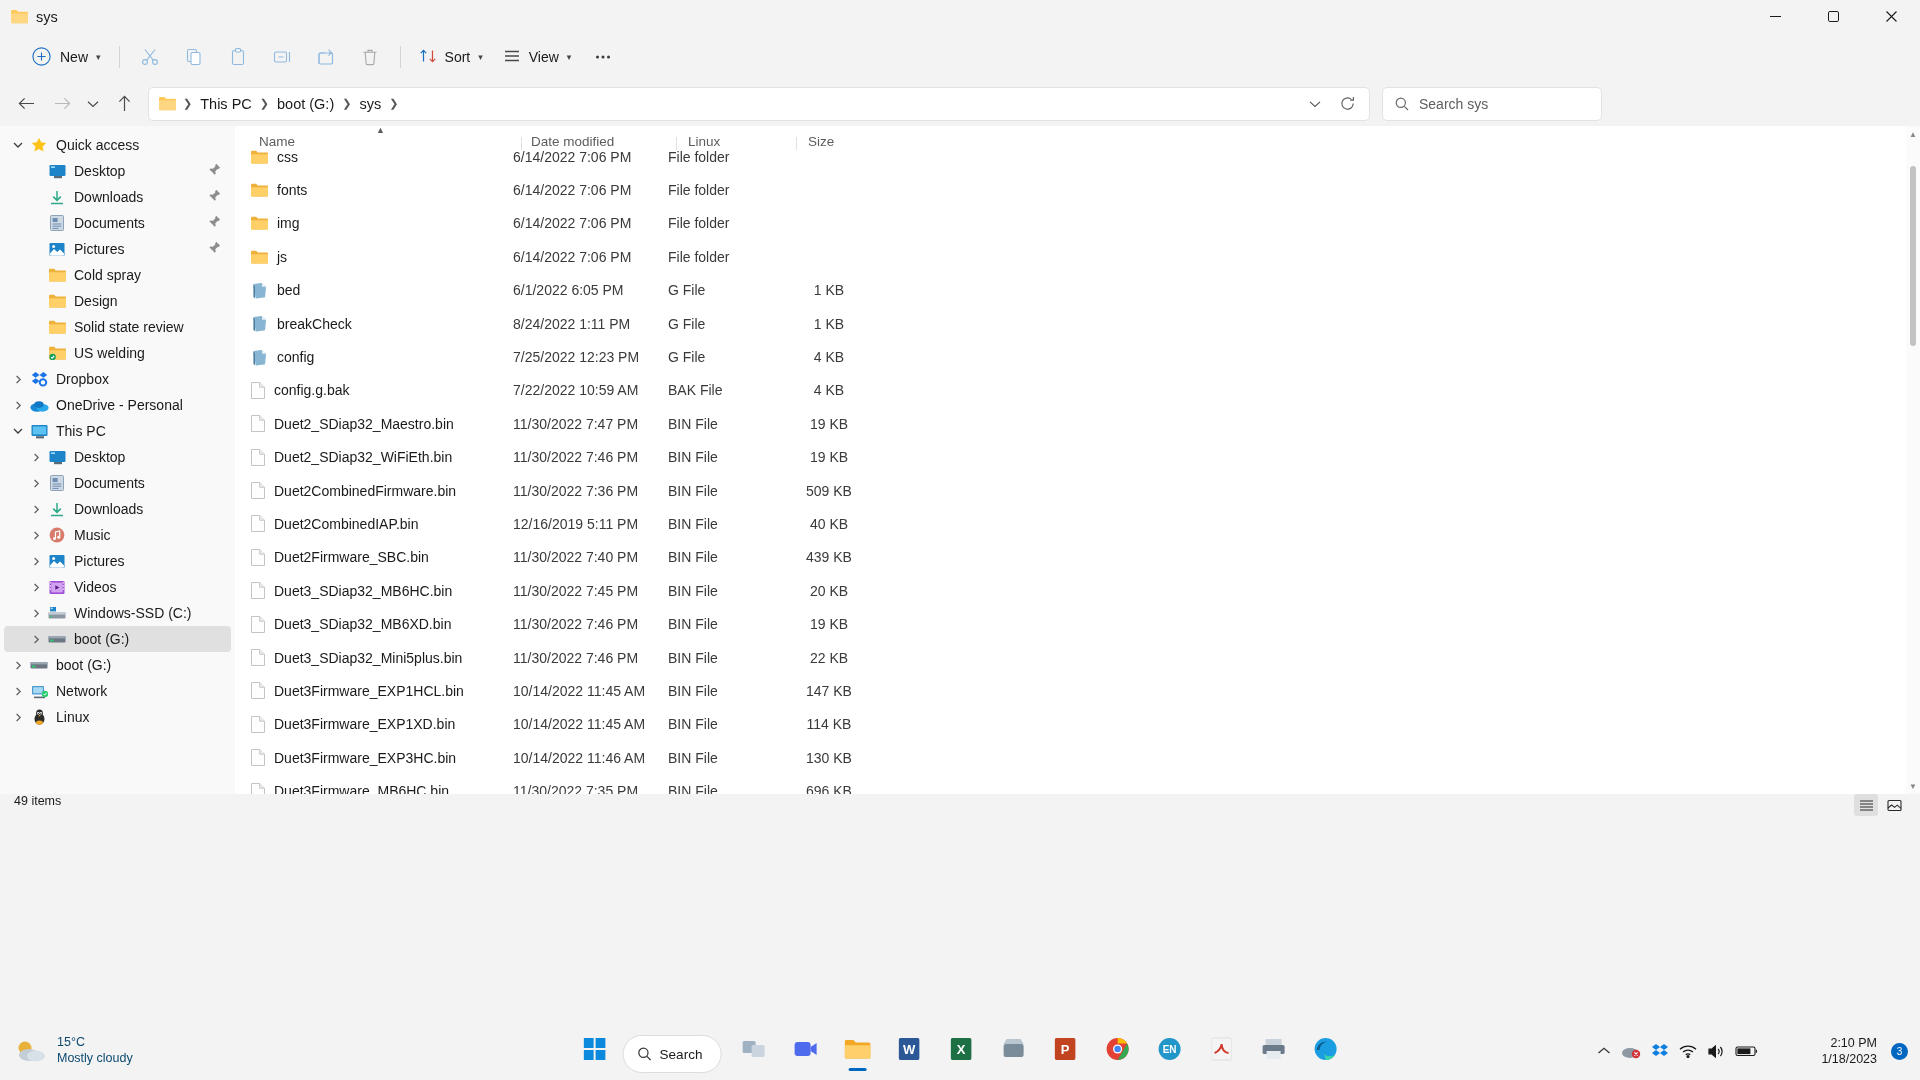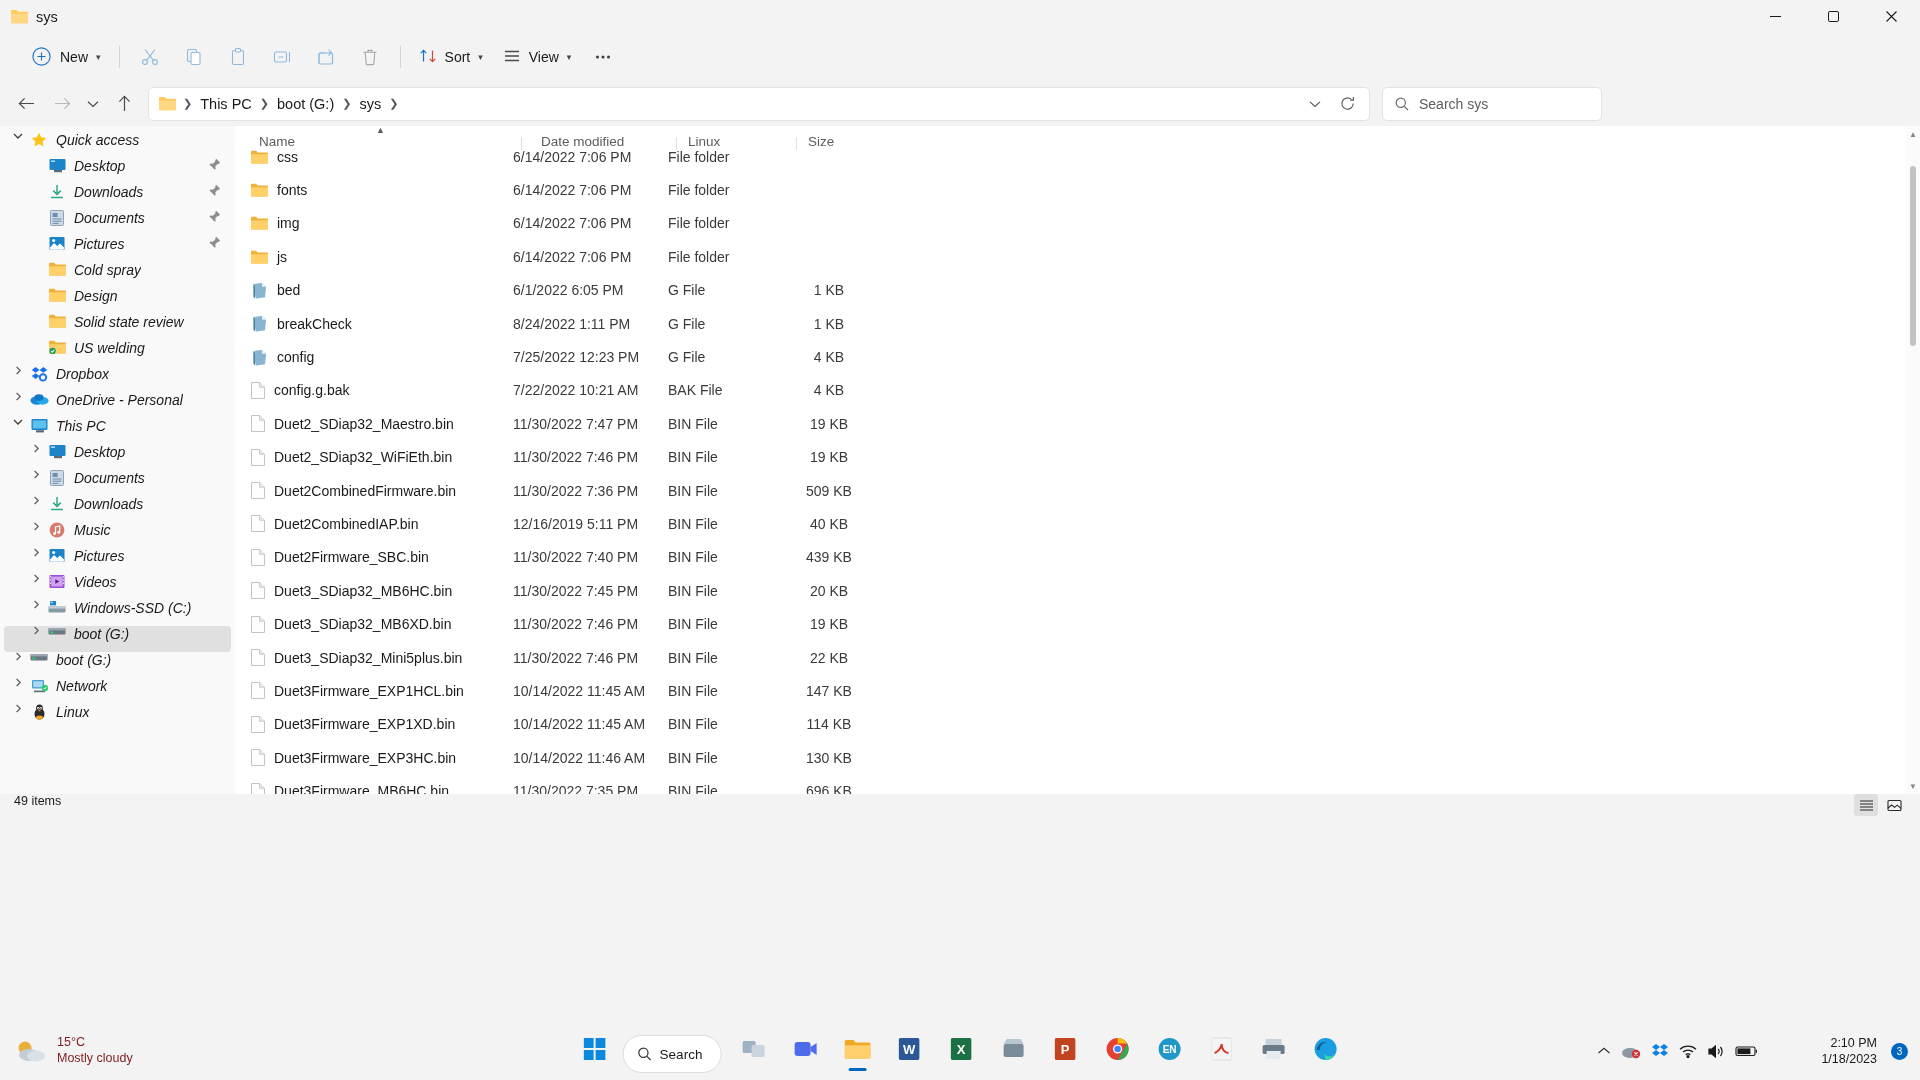--- a/index.html
+++ b/index.html
@@ -64,22 +64,22 @@
 
   
   .body { display:flex; height: 668px; background:#fff; position:relative; }
 
   
   .sidebar {
     width: 235px; background:#f9f9f9; padding-top:6px; overflow:hidden; position:relative;
     flex: 0 0 235px;
   }
   .nav-item {
-    height:26px; display:flex; align-items:flex-start; font-size:14px; color:#1a1a1a;
-    padding-right:8px; position:relative; border-radius:4px; margin:0 4px;font-style:italic;
+    height:26px; display:flex; align-items:center; font-size:14px; color:#1a1a1a;
+    padding-right:8px; position:relative; border-radius:4px; margin:0 4px;
   }
   .nav-item.selected { background:#e0e0e0; }
   .nav-twisty {
     width:20px; min-width:20px; display:flex; align-items:center; justify-content:center;
     font-size:9px; color:#5c5c5c;
   }
   .nav-ico { width:22px; min-width:22px; display:flex; align-items:center; justify-content:center; margin-right:6px;}
   .nav-label { white-space:nowrap; overflow:hidden; text-overflow:ellipsis; }
   .pin { position:absolute; right:10px; color:#8a8a8a; font-size:12px; }
   .lvl0 { padding-left: 4px; }
@@ -117,21 +117,21 @@
   .viewtoggles { display:flex; gap:4px; align-items:center; }
   .vt { width:24px; height:22px; display:flex;align-items:center;justify-content:center; border-radius:3px;}
   .vt.active { background:#dfdfdf; }
 
   
   .taskbar {
     position:absolute; bottom:0; left:0; width:1920px; height:58px;
     background:#f3f3f3; display:flex; align-items:center;
   }
   .weather { display:flex; align-items:center; gap:9px; padding-left:14px; width:300px;}
-  .weather-txt { font-size:12.5px; color:#7f1d1d; line-height:1.25; }
+  .weather-txt { font-size:12.5px; color:#0c4a6e; line-height:1.25; }
   .tb-center { position:absolute; left:50%; transform:translateX(-50%); display:flex; align-items:flex-end; gap:4px; }
   .tb-btn { width:48px; height:44px; display:flex; align-items:center; justify-content:center; border-radius:5px; position:relative;}
   .tb-btn.active::after {
     content:""; position:absolute; bottom:2px; left:50%; transform:translateX(-50%);
     width:18px; height:3px; border-radius:2px; background:#0067c0;
   }
   .tb-search {
     height:38px; background:#fff; border:1px solid #dcdcdc; border-radius:19px;
     display:flex; align-items:center; gap:8px; padding:0 18px 0 14px; font-size:13.5px; color:#1a1a1a;
     margin-right:4px;
@@ -663,21 +663,21 @@
         </div>
       </div>
 
     <div class="filepane">
 
       <div class="colhdr">
         <div class="c first" style="width:278px;padding-left:16px;">
           <span class="sortarrow" style="left:133px;top:-9px;">▲</span>
           <span>Name</span>
         </div>
-        <div class="c" style="width:155px;padding-left:20px;">
+        <div class="c" style="width:155px;padding-left:10px;">
           <span>Date modified</span>
         </div>
         <div class="c" style="width:120px;padding-left:12px;">
           <span>Linux</span>
         </div>
         <div class="c" style="width:95px;padding-left:12px;">
           <span>Size</span>
         </div>
       </div>
 
@@ -789,21 +789,21 @@
           <div class="row">
             <div class="cell c-name">
               <span style="display: flex;">
                 <svg width="14" height="17" viewBox="0 0 14 17">
                   <path d="M0.5 0.5h8.2L13.5 5.2v11.3H0.5z" fill="#fefefe" stroke="#c4c4c4"></path>
                   <path d="M8.7 0.5v4.7h4.8" fill="#eee" stroke="#c4c4c4"></path>
                 </svg>
               </span>
               <span>config.g.bak</span>
             </div>
-            <div class="cell c-date">7/22/2022 10:21 AM</div>
+            <div class="cell c-date">7/22/2022 10:59 AM</div>
             <div class="cell c-type">BAK File</div>
             <div class="cell c-size">4 KB</div>
           </div>
           <div class="row">
             <div class="cell c-name">
               <span style="display: flex;">
                 <svg width="14" height="17" viewBox="0 0 14 17">
                   <path d="M0.5 0.5h8.2L13.5 5.2v11.3H0.5z" fill="#fefefe" stroke="#c4c4c4"></path>
                   <path d="M8.7 0.5v4.7h4.8" fill="#eee" stroke="#c4c4c4"></path>
                 </svg>

